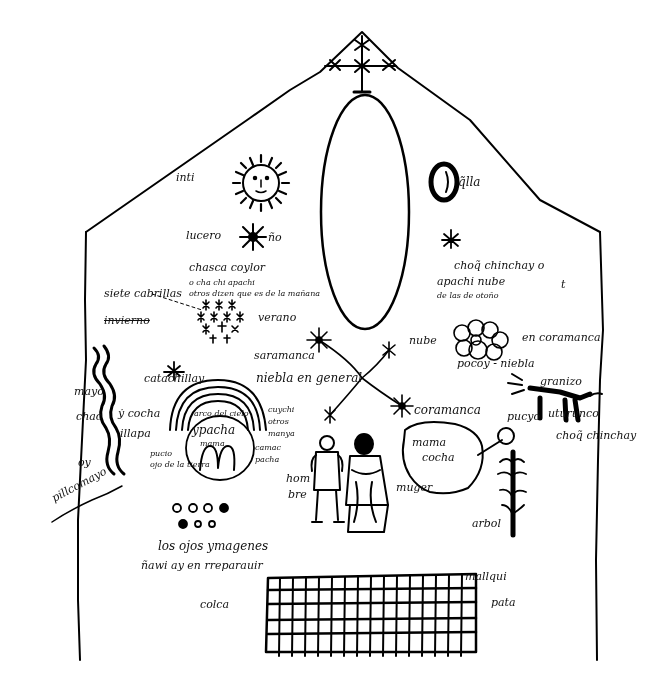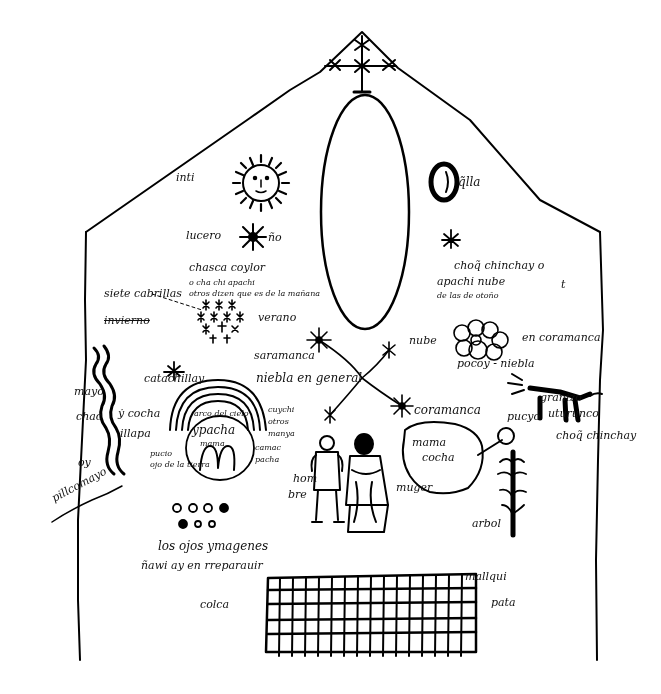--- a/index.html
+++ b/index.html
@@ -209,39 +209,39 @@
 <span class="lbl" style="left:561px;top:279px;">t</span>
 <span class="lbl" style="left:104px;top:288px;">siete cabrillas</span>
 <span class="lbl" style="left:104px;top:315px;text-decoration:line-through;">invierno</span>
 <span class="lbl" style="left:258px;top:312px;">verano</span>
 <span class="lbl" style="left:254px;top:350px;">saramanca</span>
 <span class="lbl md" style="left:256px;top:372px;">niebla en general</span>
 <span class="lbl" style="left:125px;top:373px;margin-left:19px;">catachillay</span>
 <span class="lbl" style="left:409px;top:335px;">nube</span>
 <span class="lbl" style="left:522px;top:332px;">en coramanca</span>
 <span class="lbl" style="left:457px;top:358px;">pocoy - niebla</span>
-<span class="lbl" style="left:540px;top:376px;margin-top:16px;">granizo</span>
+<span class="lbl" style="left:540px;top:376px;">granizo</span>
 <span class="lbl md" style="left:414px;top:404px;">coramanca</span>
 <span class="lbl" style="left:74px;top:386px;">mayo</span>
 <span class="lbl" style="left:76px;top:411px;">chac</span>
 <span class="lbl" style="left:78px;top:436px;margin-top:21px;">oy</span>
 <span class="lbl" style="left:118px;top:408px;">ẏ cocha</span>
 <span class="lbl" style="left:120px;top:428px;">illapa</span>
 <span class="lbl" style="left:50px;top:494px;transform:rotate(-28deg);transform-origin:left top;">pillcomayo</span>
 <span class="lbl sm" style="left:194px;top:410px;">arco del cielo</span>
 <span class="lbl md" style="left:192px;top:424px;">ypacha</span>
 <span class="lbl sm" style="left:200px;top:440px;">mama</span>
 <span class="lbl sm" style="left:150px;top:450px;">pucio</span>
 <span class="lbl sm" style="left:150px;top:461px;">ojo de la tierra</span>
 <span class="lbl sm" style="left:268px;top:406px;">cuychi</span>
 <span class="lbl sm" style="left:268px;top:418px;">otros</span>
 <span class="lbl sm" style="left:268px;top:430px;">manya</span>
 <span class="lbl sm" style="left:255px;top:444px;">camac</span>
 <span class="lbl sm" style="left:255px;top:456px;">pacha</span>
-<span class="lbl" style="left:293px;top:473px;">hom</span>
+<span class="lbl" style="left:286px;top:473px;">hom</span>
 <span class="lbl" style="left:288px;top:489px;">bre</span>
 <span class="lbl" style="left:412px;top:437px;">mama</span>
 <span class="lbl" style="left:422px;top:452px;">cocha</span>
 <span class="lbl" style="left:396px;top:482px;">muger</span>
 <span class="lbl" style="left:507px;top:411px;">pucyo</span>
 <span class="lbl" style="left:548px;top:408px;">uturunco</span>
 <span class="lbl" style="left:556px;top:430px;">choq̃ chinchay</span>
 <span class="lbl" style="left:472px;top:518px;">arbol</span>
 <span class="lbl" style="left:465px;top:538px;margin-top:33px;">mallqui</span>
 <span class="lbl md" style="left:158px;top:540px;">los ojos ymagenes</span>

